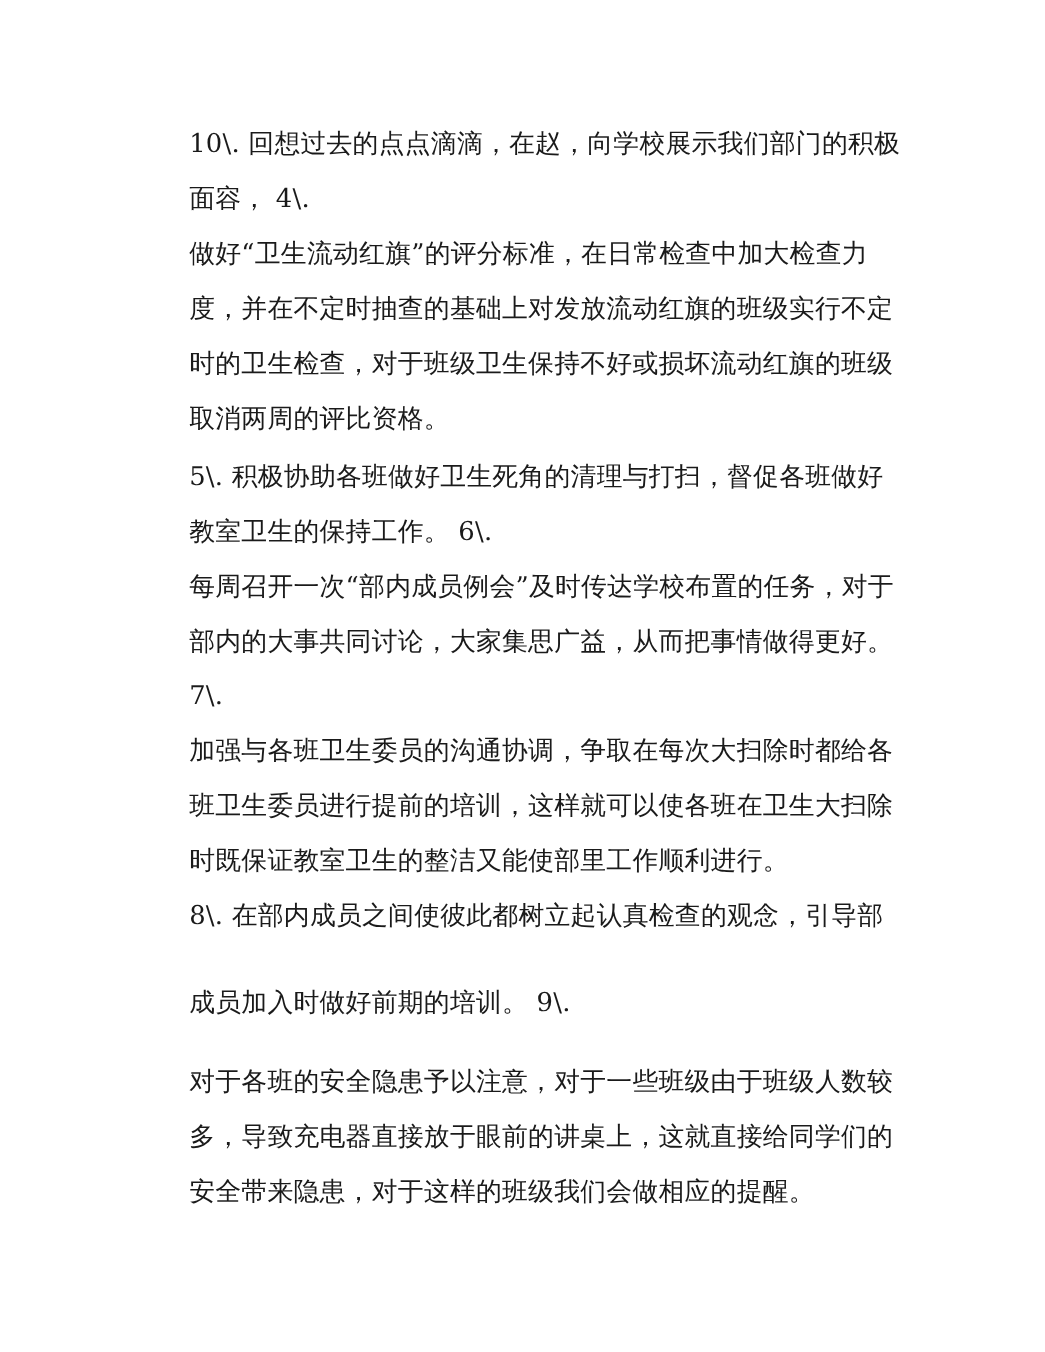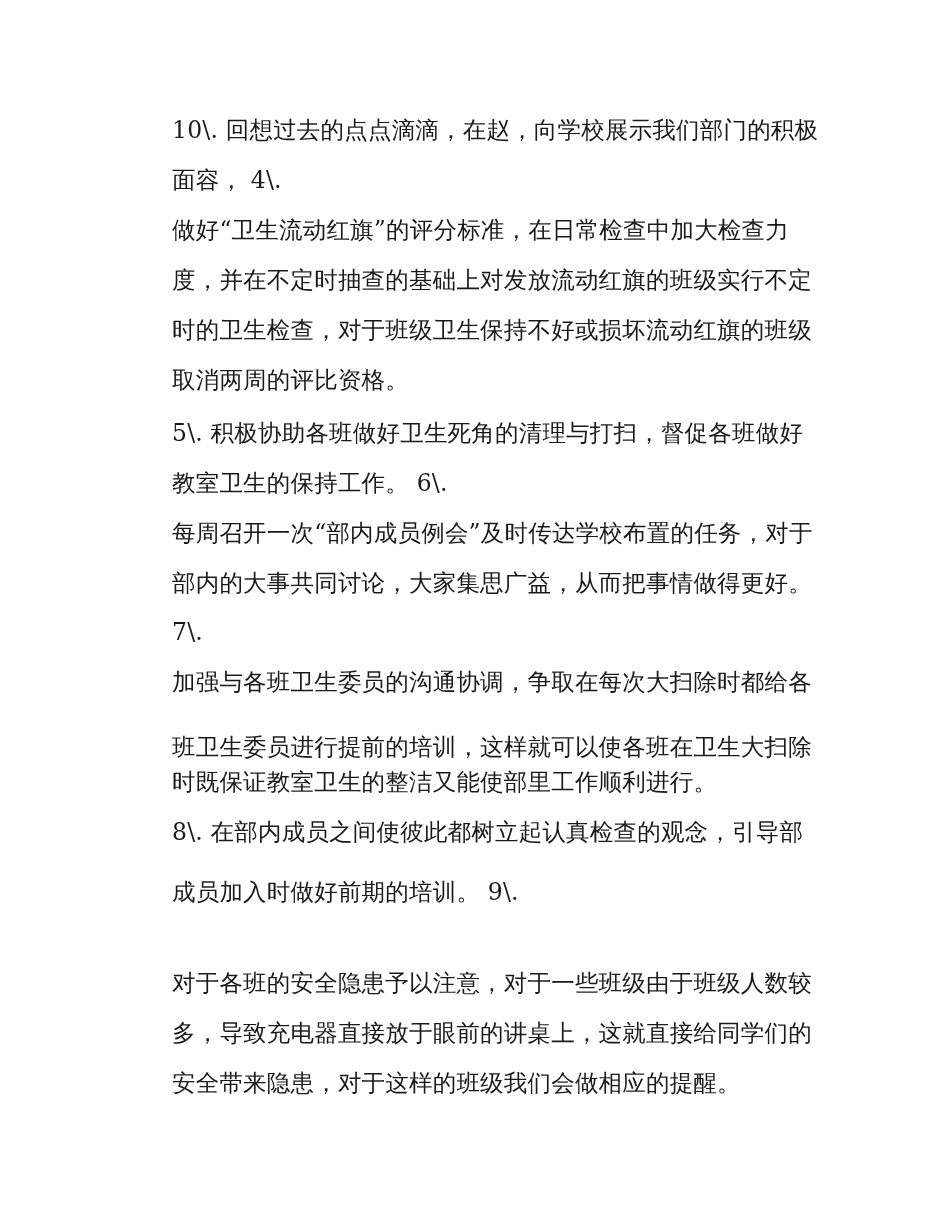--- a/index.html
+++ b/index.html
@@ -43,20 +43,20 @@
   <div class="line" style="top:215px">做好“卫生流动红旗”的评分标准，在日常检查中加大检查力</div>
   <div class="line" style="top:265px">度，并在不定时抽查的基础上对发放流动红旗的班级实行不定</div>
   <div class="line" style="top:315px">时的卫生检查，对于班级卫生保持不好或损坏流动红旗的班级</div>
   <div class="line" style="top:365px">取消两周的评比资格。</div>
   <div class="line" style="top:418px">5\. 积极协助各班做好卫生死角的清理与打扫，督促各班做好</div>
   <div class="line" style="top:468px">教室卫生的保持工作。 6\.</div>
   <div class="line" style="top:518px">每周召开一次“部内成员例会”及时传达学校布置的任务，对于</div>
   <div class="line" style="top:568px">部内的大事共同讨论，大家集思广益，从而把事情做得更好。</div>
   <div class="line" style="top:617px">7\.</div>
   <div class="line" style="top:667px">加强与各班卫生委员的沟通协调，争取在每次大扫除时都给各</div>
-  <div class="line" style="top:732px">班卫生委员进行提前的培训，这样就可以使各班在卫生大扫除</div>
+  <div class="line" style="top:717px">班卫生委员进行提前的培训，这样就可以使各班在卫生大扫除</div>
   <div class="line" style="top:767px">时既保证教室卫生的整洁又能使部里工作顺利进行。</div>
   <div class="line" style="top:817px">8\. 在部内成员之间使彼此都树立起认真检查的观念，引导部</div>
-  <div class="line" style="top:877px">成员加入时做好前期的培训。 9\.</div>
+  <div class="line" style="top:896px">成员加入时做好前期的培训。 9\.</div>
   <div class="line" style="top:968px">对于各班的安全隐患予以注意，对于一些班级由于班级人数较</div>
   <div class="line" style="top:1018px">多，导致充电器直接放于眼前的讲桌上，这就直接给同学们的</div>
   <div class="line" style="top:1068px">安全带来隐患，对于这样的班级我们会做相应的提醒。</div>
 </div>
 
 </body></html>

